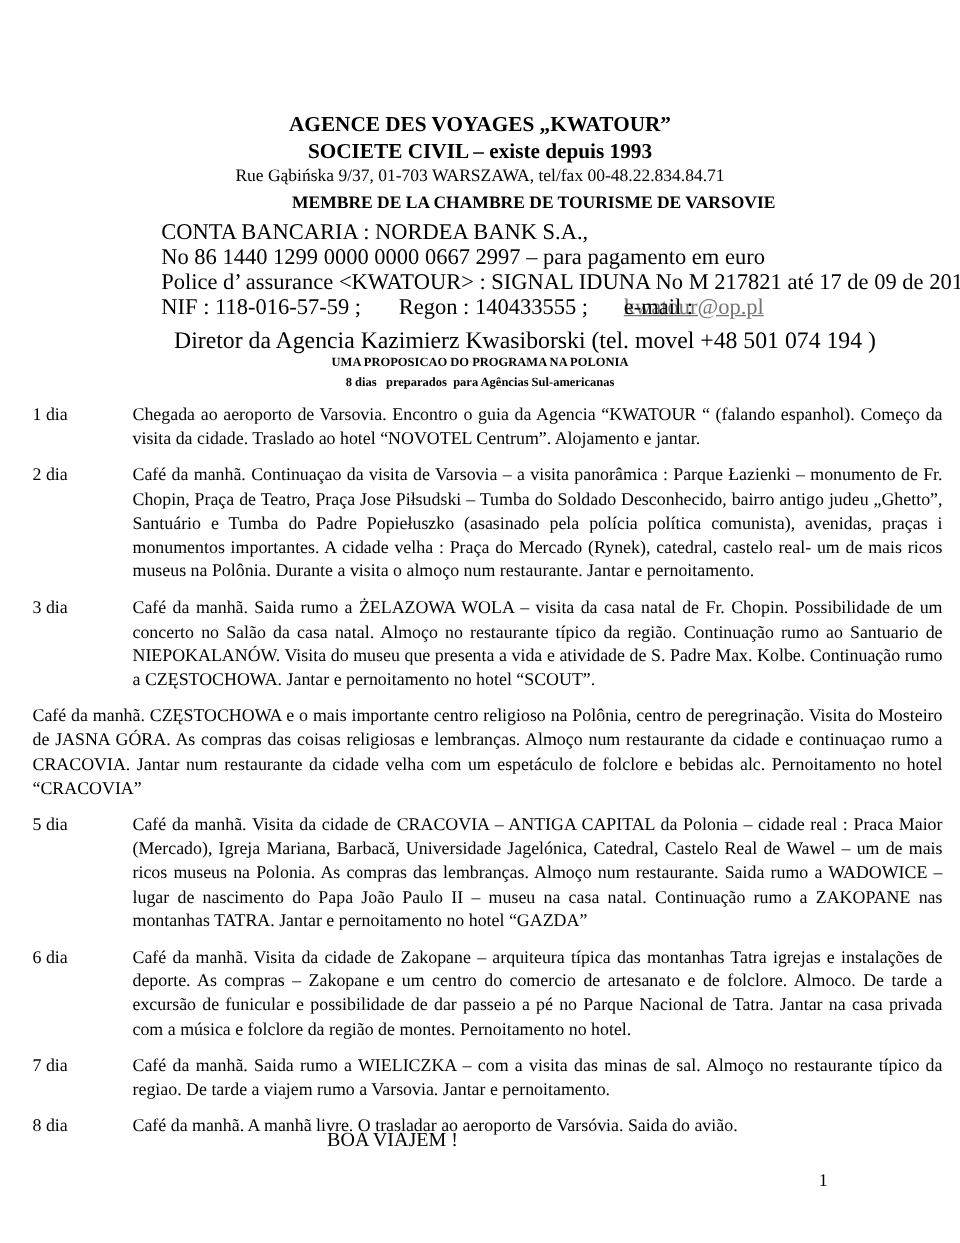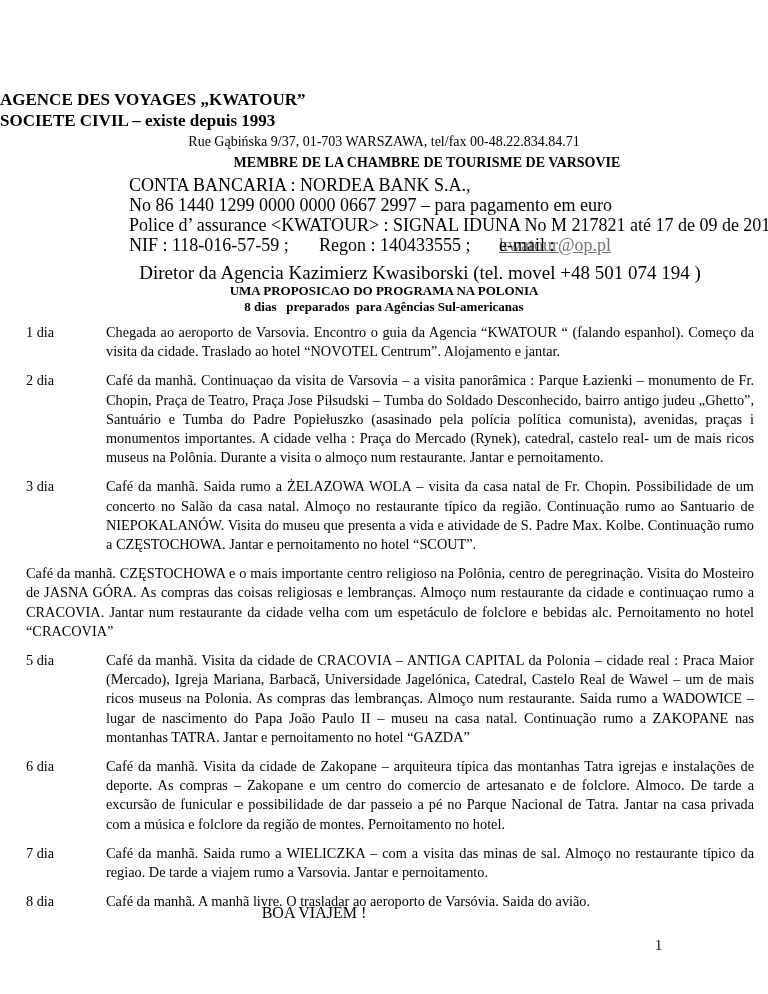--- a/index.html
+++ b/index.html
@@ -1,27 +1,27 @@
 <!DOCTYPE html>
 <html><head>
 <meta charset="utf-8">
 <style>
   html, body { margin: 0; padding: 0; background: #ffffff; }
   body { width: 768px; height: 994px; position: relative; overflow: hidden;
          font-family: "Liberation Serif", "DejaVu Serif", serif; color: #000; }
   .page { position: absolute; left: 0; top: 0; width: 768px; height: 994px; }
-  .h1 { position: absolute; left: 0; width: 768px; font-weight: bold; font-size: 17px; line-height: 20px; text-align: left; }
+  .h1 { position: absolute; left: 0; width: 768px; font-weight: bold; font-size: 17px; line-height: 20px; text-align: center; }
   .addr { position: absolute; left: 0; width: 768px; font-size: 14px; line-height: 17px; text-align: center; }
   .membre { position: absolute; left: 0; width: 768px; font-size: 14px; font-weight: bold; text-align: center; padding-left: 43px; }
   .contact { position: absolute; left: 129px; font-size: 18px; line-height: 20px; }
   .contact .row { white-space: nowrap; height: 20px; position: relative; }
   .nif-row span { position: absolute; top: 0; }
   .link { color: #737373; text-decoration: underline; }
   .director { position: absolute; left: 0; width: 768px; text-align: center; font-size: 19px; line-height: 22px; }
-  .prop { position: absolute; left: 0; width: 768px; text-align: center; font-weight: bold; font-size: 13px; line-height: 16px; }
+  .prop { position: absolute; left: 0; width: 768px; text-align: center; font-weight: bold; font-size: 10px; line-height: 16px; }
   .days { position: absolute; left: 26px; width: 728px; }
   .day { display: flex; margin-bottom: 10px; font-size: 14.3px; line-height: 19.2px; gap: 36px; }
   .day .num { width: 44px; flex: 0 0 44px; white-space: nowrap; }
   .day .txt { flex: 1; text-align: justify; }
   .boa { position: absolute; left: 0; width: 628px; text-align: center; font-size: 16px; }
   .pnum { position: absolute; left: 655px; font-size: 14.3px; }
 </style>
 </head>
 <body>
 

